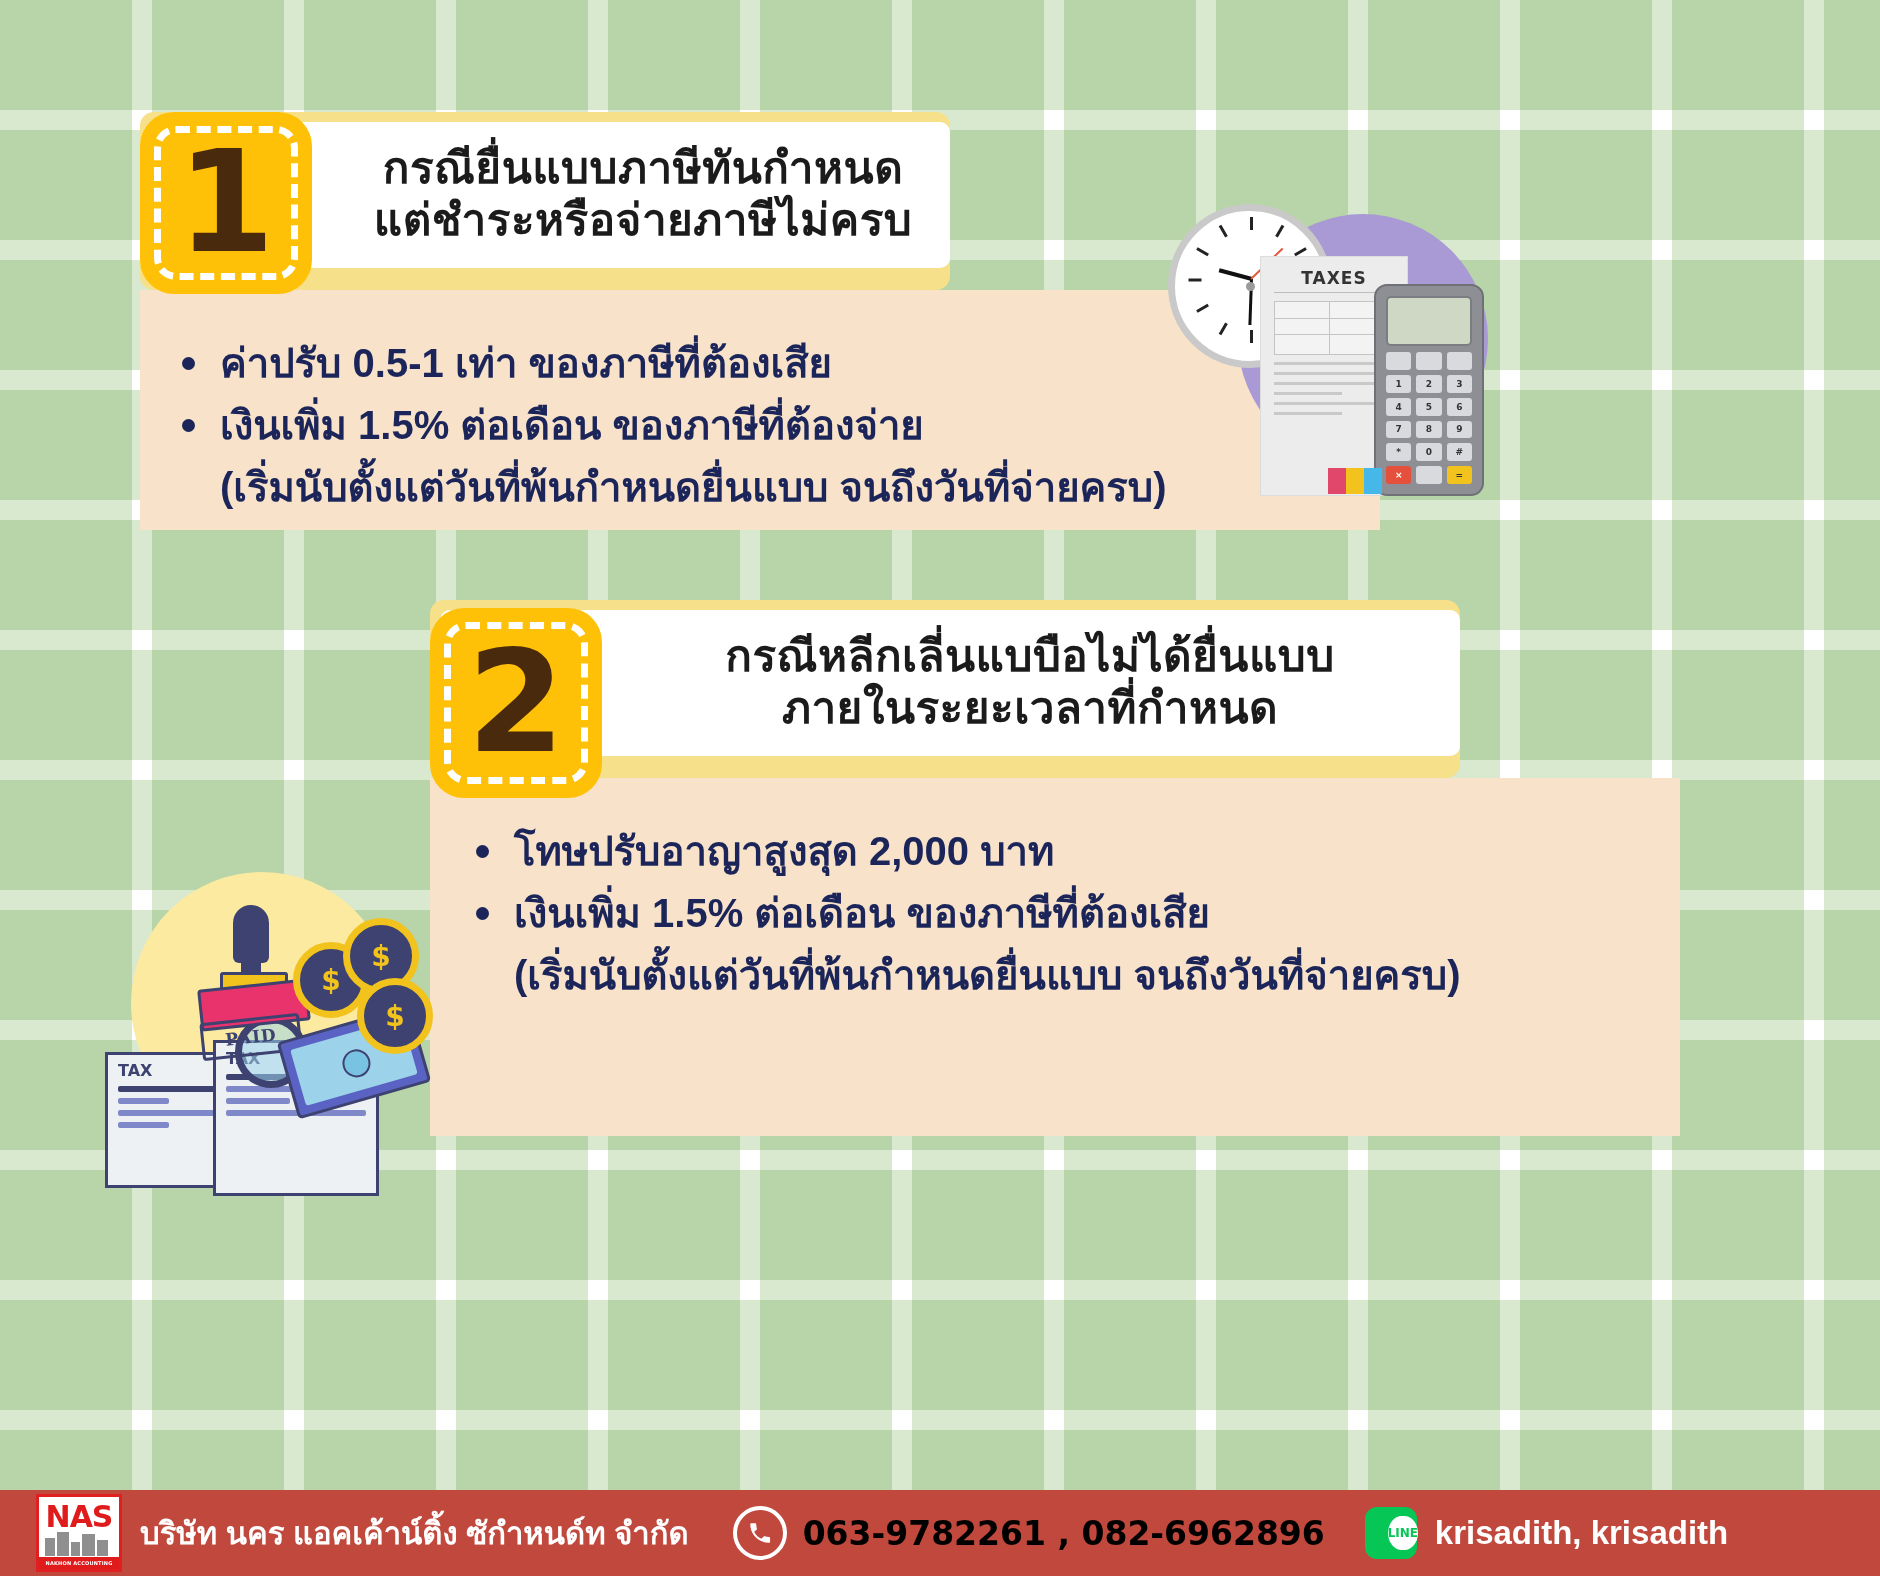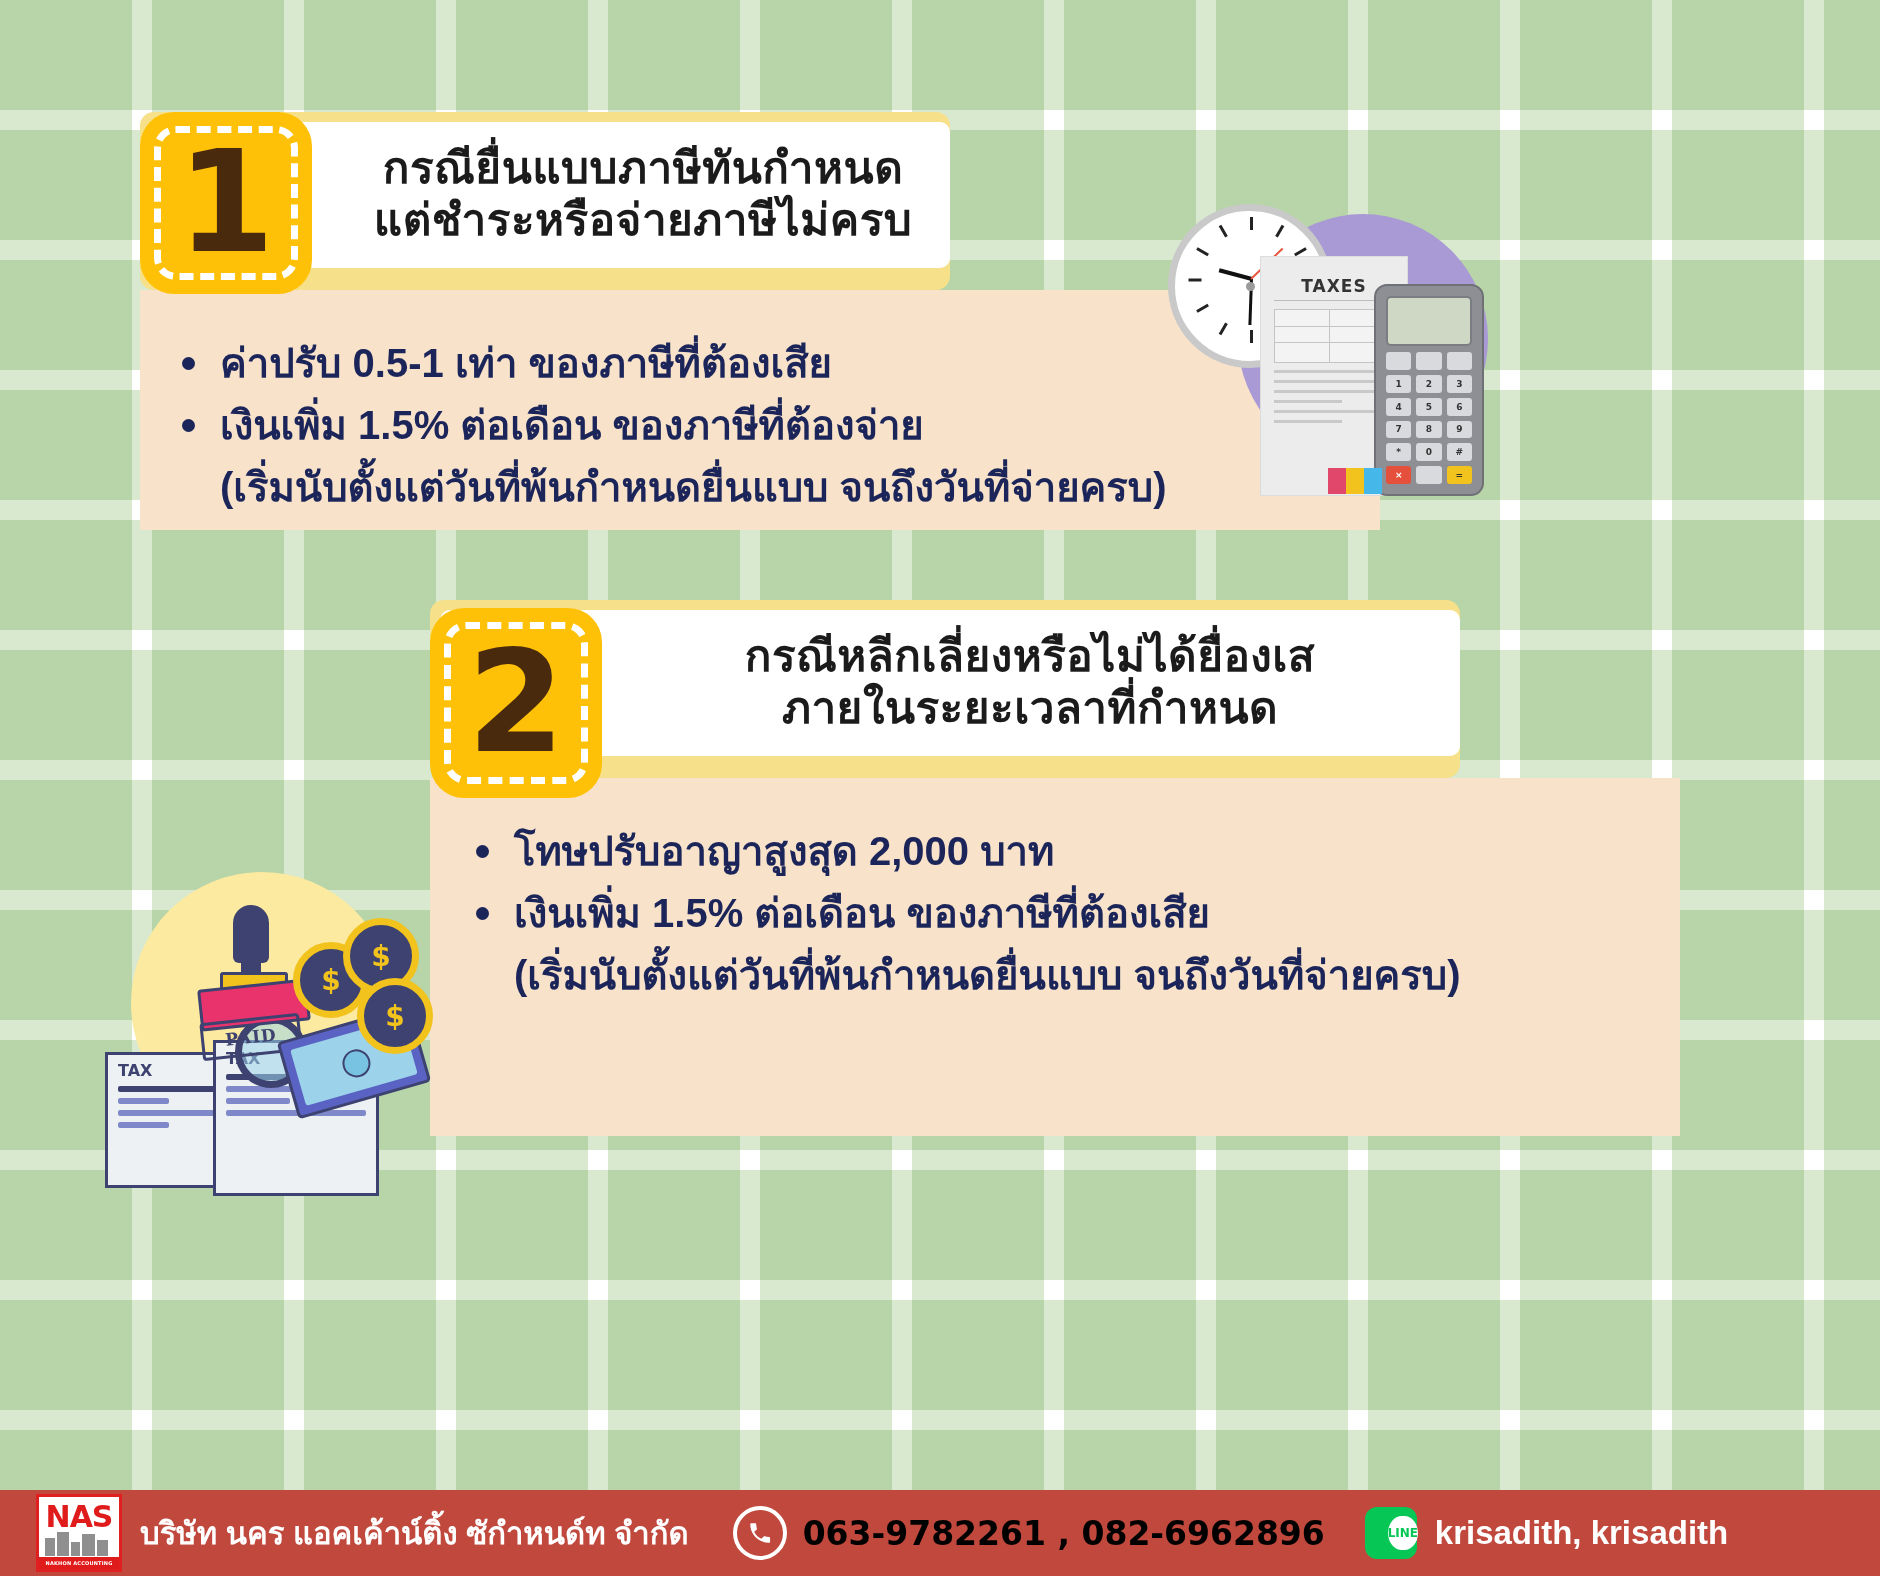--- a/index.html
+++ b/index.html
@@ -160,21 +160,21 @@
   #illus1 .clock .hand-h{position:absolute;left:50%;top:34px;width:4px;height:34px;background:#111;transform-origin:50% 100%;transform:rotate(285deg);}
   #illus1 .clock .hand-m{position:absolute;left:50%;top:22px;width:3px;height:46px;background:#111;transform-origin:50% 100%;transform:rotate(182deg);}
   #illus1 .clock .hand-s{position:absolute;left:50%;top:24px;width:2px;height:44px;background:#e4573d;transform-origin:50% 100%;transform:rotate(46deg);}
   #illus1 .clock .pin{position:absolute;left:50%;top:50%;width:9px;height:9px;margin:-4px 0 0 -4px;border-radius:50%;background:#9a9a9a;}
   #illus1 .paper{
     position:absolute;left:92px;top:60px;width:148px;height:240px;
     background:#ececec;box-shadow:0 0 0 1px #dcdcdc inset;
   }
   #illus1 .paper .ttl{
     text-align:center;font-weight:700;font-size:17px;color:#333;
-    padding-top:20px;letter-spacing:1px;
+    padding-top:12px;letter-spacing:1px;
     font-family:"DejaVu Sans","Liberation Sans",sans-serif;
   }
   #illus1 .paper .rule{height:1px;background:#bdbdbd;margin:4px 14px 0;}
   #illus1 .paper .tbl{margin:8px 14px 0;border:1px solid #c5c5c5;height:52px;position:relative;background:#f3f3f3;}
   #illus1 .paper .tbl i{position:absolute;background:#c5c5c5;}
   #illus1 .paper .ln{height:3px;background:#c9c9c9;margin:7px 14px 0;}
   #illus1 .paper .ln.s{width:46%;}
   #illus1 .calc{
     position:absolute;left:206px;top:88px;width:106px;height:208px;
     background:#8d8f95;border-radius:13px;border:2px solid #6f7177;
@@ -329,21 +329,21 @@
     <i style="left:18px;background:#f2c21d;"></i>
     <i style="left:36px;background:#45b7e8;"></i>
   </div>
 </div>
 
 <div class="card">
 
   <div class="title-band" style="left:430px;top:600px;width:1030px;height:178px;"></div>
   <div class="title-white" style="left:440px;top:610px;width:1020px;height:146px;">
     <div class="title-text" style="font-size:44px;padding-left:190px;padding-right:30px;">
-      <div>กรณีหลีกเลี่ยงหรือไม่ได้ยื่องเส</div>
+      <div>กรณีหลีกเลี่นแบบือไม่ได้ยื่นแบบ</div>
       <div>ภายในระยะเวลาที่กำหนด</div>
     </div>
   </div>
 
   <div class="body-box" style="left:430px;top:778px;width:1250px;height:358px;"></div>
 
   <ul class="bullets" style="position:absolute;left:462px;top:820px;width:1200px;font-size:40px;">
     <li class="dot">โทษปรับอาญาสูงสุด 2,000 บาท</li>
     <li class="dot">เงินเพิ่ม 1.5% ต่อเดือน ของภาษีที่ต้องเสีย</li>
     <li class="nodot">(เริ่มนับตั้งแต่วันที่พ้นกำหนดยื่นแบบ จนถึงวันที่จ่ายครบ)</li>

